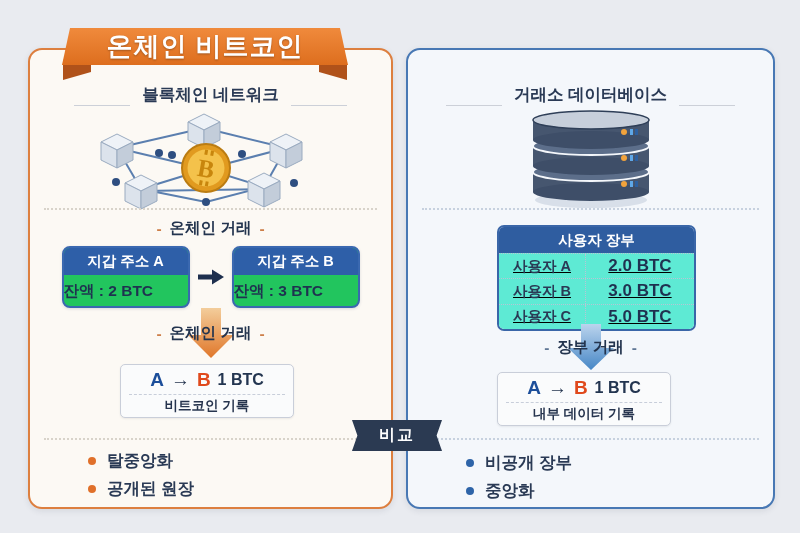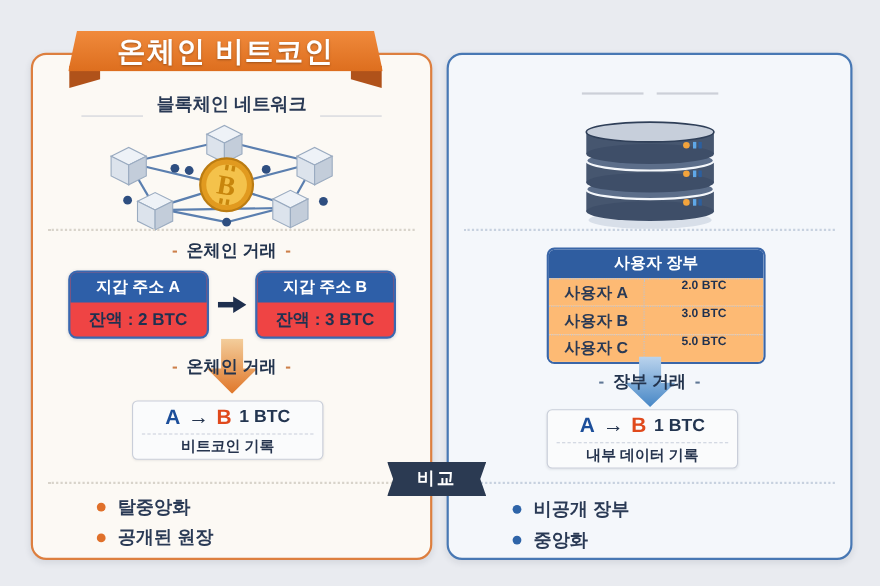--- a/index.html
+++ b/index.html
@@ -45,24 +45,24 @@
   .section-label{position:absolute;top:168px;left:0;right:0;display:flex;gap:8px;
                  align-items:center;justify-content:center;font-size:15.5px;
                  font-weight:bold;color:#23344e;}
   .dash{font-weight:bold;}
   .dash.o{color:#cd7f49;} .dash.b{color:#5f7795;}
 
   
   .wallet-row{position:absolute;top:196px;left:0;right:0;display:flex;align-items:center;
               justify-content:center;gap:8px;}
   .wallet-card{width:124px;border:2px solid #3a68b0;border-radius:8px;overflow:hidden;
-               background:#ef4444;box-shadow:0 1px 3px rgba(30,50,90,.15);}
+               background:#22c55e;box-shadow:0 1px 3px rgba(30,50,90,.15);}
   .wallet-head{background:#2e5fa8;color:#fff;font-size:14.5px;font-weight:bold;
                text-align:center;line-height:27px;}
-  .wallet-body{color:#1f3150;font-size:15.5px;font-weight:bold;text-align:center;line-height:31px;}
+  .wallet-body{color:#1f3150;font-size:15.5px;font-weight:bold;line-height:31px;}
 
   
   .flow{position:absolute;left:0;right:0;text-align:center;}
   .flow-1{top:258px;height:52px;} .flow-2{top:274px;height:48px;}
   .flow svg{position:absolute;top:0;left:50%;transform:translateX(-50%);}
   .flow-label{position:absolute;top:15px;left:0;right:0;display:flex;gap:8px;
               align-items:center;justify-content:center;font-size:15.5px;
               font-weight:bold;color:#23344e;}
   .flow-2 .flow-label{top:13px;}
 
@@ -78,26 +78,26 @@
   .txline .amount{color:#233550;font-size:16px;font-weight:bold;}
   .txdiv{border-top:1.5px dashed #c8ceda;margin:0 8px;}
   .txcaption{height:21px;display:flex;align-items:center;justify-content:center;
              color:#26344e;font-size:13.5px;font-weight:bold;}
 
   
   .ledger{position:absolute;left:89px;top:175px;width:195px;border:2px solid #3a66a8;
           border-radius:7px;overflow:hidden;background:#fff;}
   .ledger-head{background:#2f5da0;color:#fff;font-size:14.5px;font-weight:bold;
                text-align:center;line-height:26px;}
-  .ledger-row{display:flex;height:24.3px;background:#fdba74;
-              border-top:1.5px dotted #b9c4d4;}
+  .ledger-row{display:flex;height:24.3px;align-items:center;background:#5eead4;
+              border-top:1.5px dotted #b9c4d4;text-decoration:underline;}
   .ledger-row .c1{width:86px;text-align:center;color:#2a3a55;font-size:14.5px;font-weight:600;
                   border-right:1.5px dotted #b9c4d4;height:100%;display:flex;
                   align-items:center;justify-content:center;}
-  .ledger-row .c2{flex:1;text-align:center;color:#1f3150;font-size:11px;font-weight:bold;}
+  .ledger-row .c2{flex:1;text-align:center;color:#1f3150;font-size:17px;font-weight:bold;}
 
   
   .bullets{position:absolute;left:58px;top:397px;margin:0;padding:0;list-style:none;text-align:right;}
   .bullets li{display:flex;align-items:center;gap:11px;height:28px;
               font-size:16.5px;font-weight:bold;color:#2a3a55;}
   .bullets .dot{width:8px;height:8px;border-radius:50%;flex:0 0 8px;}
   .orange-b .dot{background:#e0702a;} .blue-b .dot{background:#2e64a8;}
   .panel-right .bullets{top:399px;}
 
   
@@ -230,20 +230,21 @@
         <span class="dot"></span>
         <span>공개된 원장</span>
       </li>
     </ul>
   </section>
 
   <section class="panel panel-right">
 
     <div class="subheading">
       <span class="hline"></span>
+      <span class="txt">거래소 데이터베이스</span>
       <span class="hline"></span>
     </div>
 
     <svg class="db-svg" width="140" height="100" viewBox="0 0 140 100">
       <ellipse cx="70" cy="90" rx="56" ry="8" fill="#d8dfe9"></ellipse>
       <g>
         <rect x="12" y="62" width="116" height="20" fill="#46566f"></rect>
         <ellipse cx="70" cy="82" rx="58" ry="9" fill="#3e4e68"></ellipse>
         <ellipse cx="70" cy="62" rx="58" ry="9" fill="#5c6e8a" stroke="#f4f7fb" stroke-width="2"></ellipse>
         <circle cx="103" cy="74" r="3" fill="#f2a33c"></circle>

